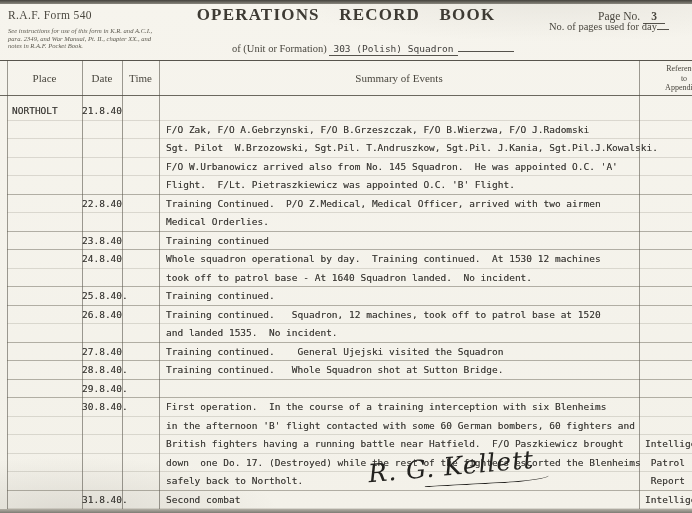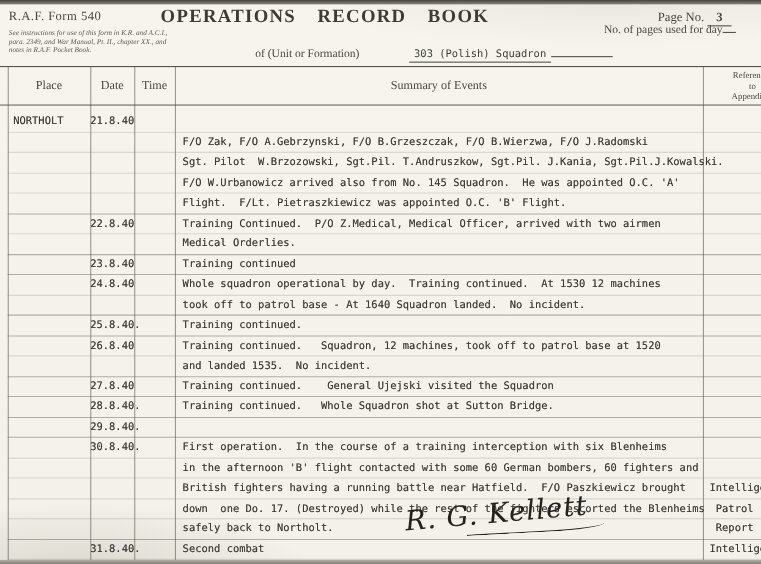--- a/index.html
+++ b/index.html
@@ -13,25 +13,25 @@
   }
   .scan-top{position:absolute;left:0;top:0;width:692px;height:4px;
     background:linear-gradient(#44423c,#8a877e);}
   .scan-bottom{position:absolute;left:0;bottom:0;width:692px;height:4px;
     background:linear-gradient(#b3afa5,#7e7b73);}
 
   
   .form-number{position:absolute;left:8px;top:9px;font-size:11.5px;letter-spacing:.4px;}
   .instructions{position:absolute;left:8px;top:27px;font-size:6.6px;line-height:7.6px;
     font-style:italic;color:#5c594f;}
-  .title{position:absolute;left:146px;top:5px;width:400px;text-align:left;
+  .title{position:absolute;left:146px;top:5px;width:400px;text-align:center;
     font-size:17px;font-weight:bold;letter-spacing:1.2px;word-spacing:14px;color:#3e3b34;}
   .unit-line{position:absolute;left:232px;top:41px;font-size:10.5px;white-space:nowrap;}
   .unit-value{font-family:"DejaVu Sans Mono","Liberation Mono",monospace;font-size:9.5px;
-    color:#3f3d3a;border-bottom:1px solid #55524b;padding:0 4px 1px 4px;margin-left:43px;}
+    color:#3f3d3a;border-bottom:1px solid #55524b;padding:0 4px 1px 4px;}
   .unit-tail{display:inline-block;width:56px;border-bottom:1px solid #55524b;height:10px;}
   .page-no{position:absolute;left:598px;top:10px;font-size:11.5px;white-space:nowrap;}
   .page-no-value{display:inline-block;min-width:22px;text-align:center;font-weight:bold;
     border-bottom:1px solid #55524b;padding-bottom:1px;}
   .pages-used{position:absolute;left:549px;top:20px;font-size:10.5px;white-space:nowrap;}
   .pages-used-tail{display:inline-block;width:12px;border-bottom:1px solid #55524b;height:9px;}
 
   
   .hline{position:absolute;left:0;width:692px;height:0;border-top:1px solid #57544c;}
   .hline.top{top:60px;border-top:1.5px solid #57544c;}

